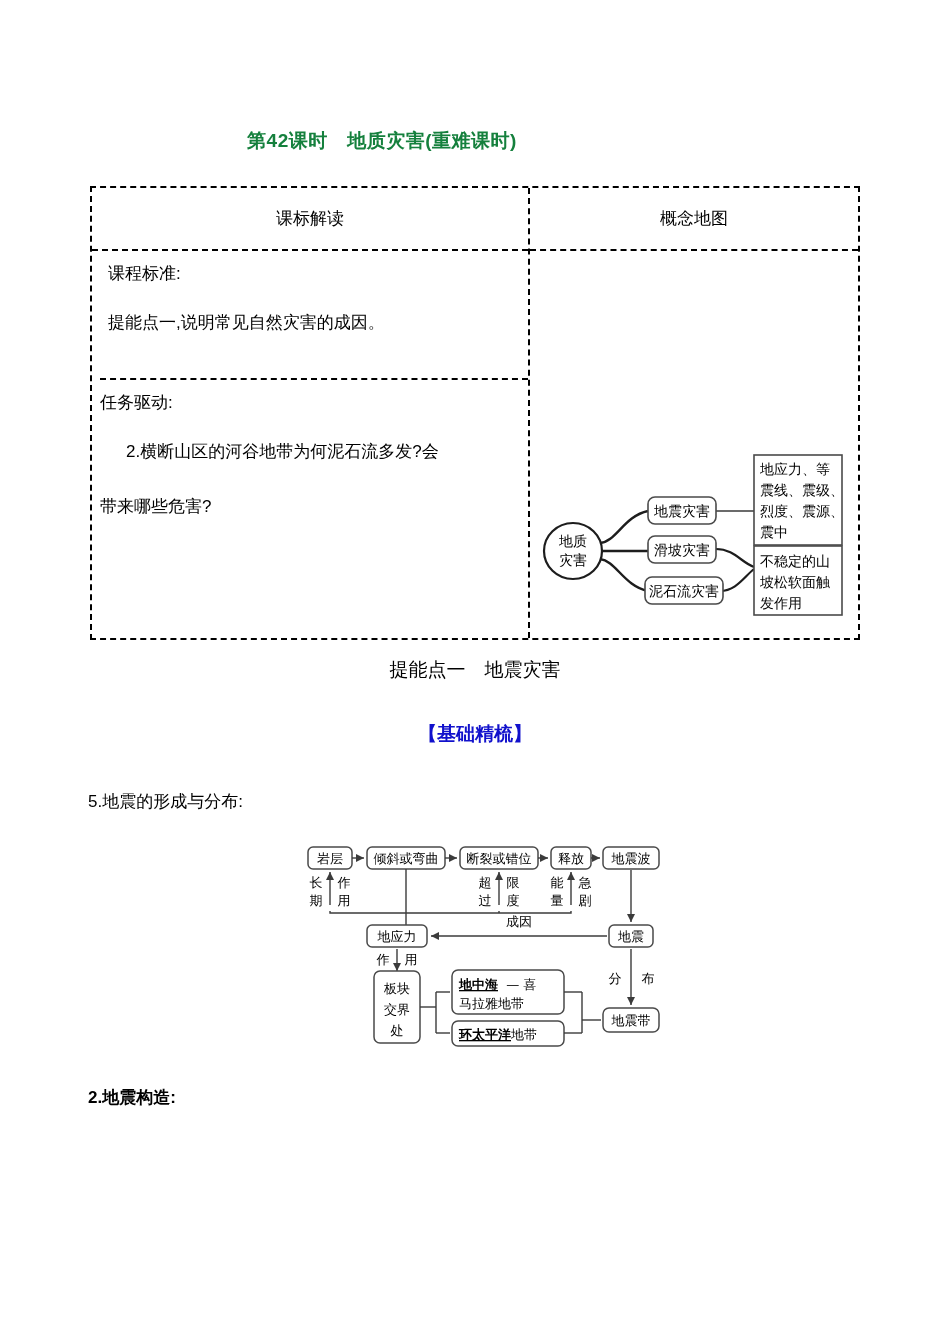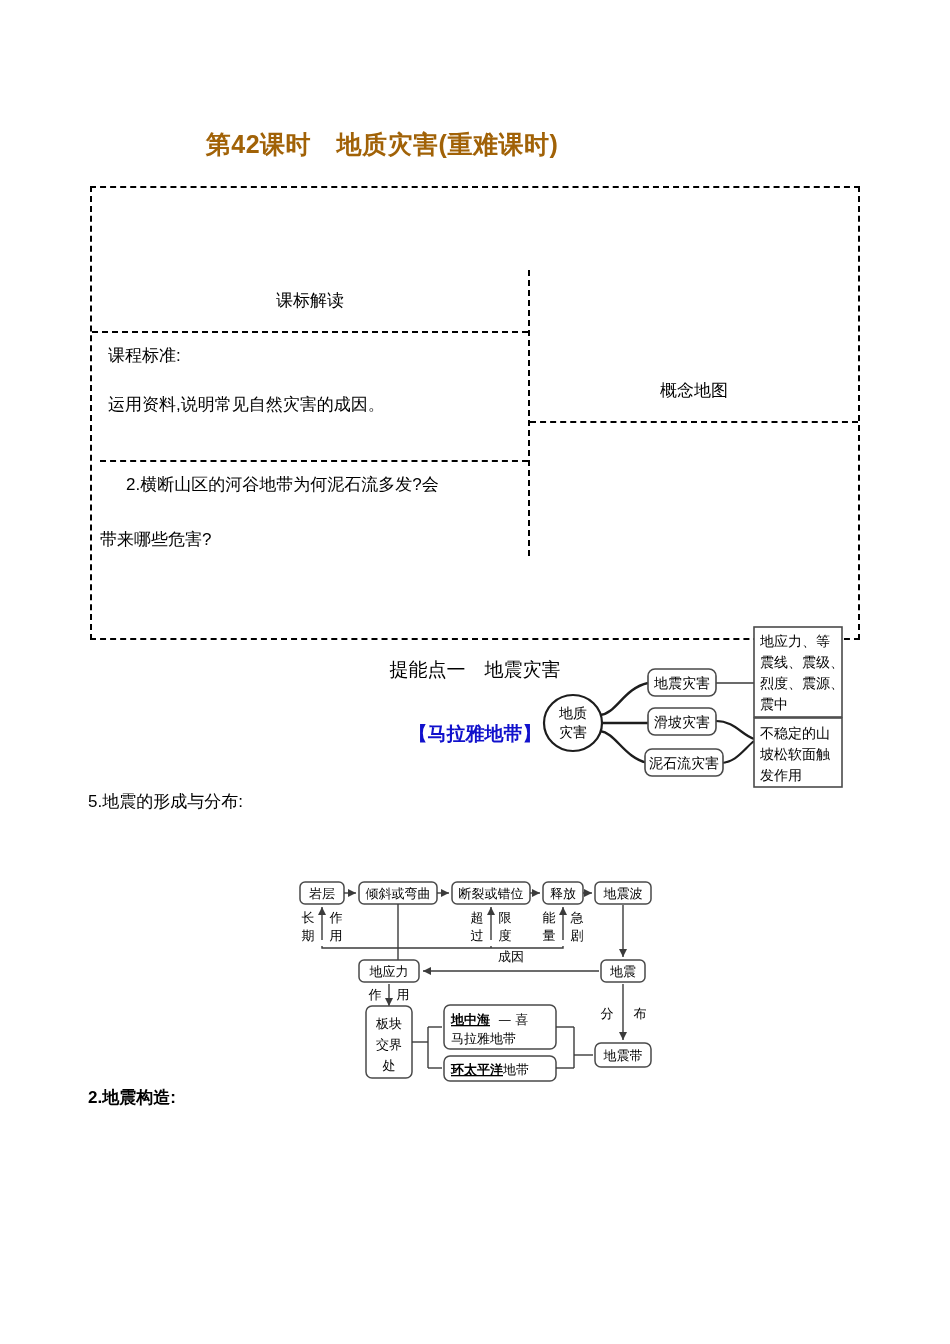--- a/index.html
+++ b/index.html
@@ -16,38 +16,37 @@
     overflow: hidden;
   }
 
   
   #doc-title {
     position: absolute;
     top: 128px;
     left: 0;
     width: 764px;
     text-align: center;
-    color: #a16207;
+    color: #15803d;
     font-weight: bold;
-    font-size: 25px;
+    font-size: 19px;
     letter-spacing: 0.5px;
     white-space: pre;
   }
 
   
   #spec-table {
     position: absolute;
     left: 90px;
     top: 186px;
     width: 770px;
     height: 454px;
     box-sizing: border-box;
     border: 2px dashed #000;
     display: flex;
-    align-items: center;
   }
   .tbl-col {
     box-sizing: border-box;
     display: flex;
     flex-direction: column;
   }
   .tbl-col.left  { width: 438px; border-right: 2px dashed #000; }
   .tbl-col.right { width: 328px; gap: 44px; }
 
   .tbl-head {
@@ -122,45 +121,45 @@
     left: 88px;
     font-size: 17px;
     white-space: nowrap;
   }
   #item-1 { top: 790px; }
   #item-2 { top: 1086px; font-weight: bold; }
 
   
   #flow-chart {
     position: absolute;
-    left: 296px;
+    left: 304px;
     top: 843px;
     width: 360px;
     height: 215px;
-    margin-top: 35px;
   }
   #flow-chart svg { display: block; }
 </style>
 </head>
 <body>
 
 <div id="doc-title">第42课时　地质灾害(重难课时)</div>
 
 <div id="spec-table">
 
   <div class="tbl-col left">
     <div class="tbl-head">课标解读</div>
     <div class="tbl-body">
 
       <div class="sec-standard">
         <div class="body-line">课程标准:</div>
-        <div class="body-line last">运用资料,说明常见自然灾害的成因。</div>
+        <div class="body-line last">提能点一,说明常见自然灾害的成因。</div>
       </div>
 
       <div class="sec-tasks">
+        <div class="body-line">任务驱动:</div>
         <div class="body-line tight">2.横断山区的河谷地带为何泥石流多发?会</div>
         <div class="body-line last">带来哪些危害?</div>
       </div>
 
     </div>
   </div>
 
   <div class="tbl-col right">
     <div class="tbl-head">概念地图</div>
     <div class="tbl-body">
@@ -218,21 +217,21 @@
             <text x="230" y="313" font-family="'DejaVu Serif','Liberation Serif',serif" font-size="14" fill="#000">发作用</text>
           </g>
         </svg>
       </div>
 
     </div>
   </div>
 </div>
 
 <div id="section-point">提能点一　地震灾害</div>
-<div id="section-basics">【马拉雅地带】</div>
+<div id="section-basics">【基础精梳】</div>
 
 <div class="num-item" id="item-1">5.地震的形成与分布:</div>
 
 <div id="flow-chart">
   <svg width="360" height="215" viewBox="0 0 360 215" xmlns="http://www.w3.org/2000/svg">
     <defs>
       <marker id="ah" markerWidth="7" markerHeight="7" refX="6" refY="3" orient="auto" markerUnits="strokeWidth">
         <path d="M0,0 L6,3 L0,6 z" fill="#3b3b3b"></path>
       </marker>
     </defs>

